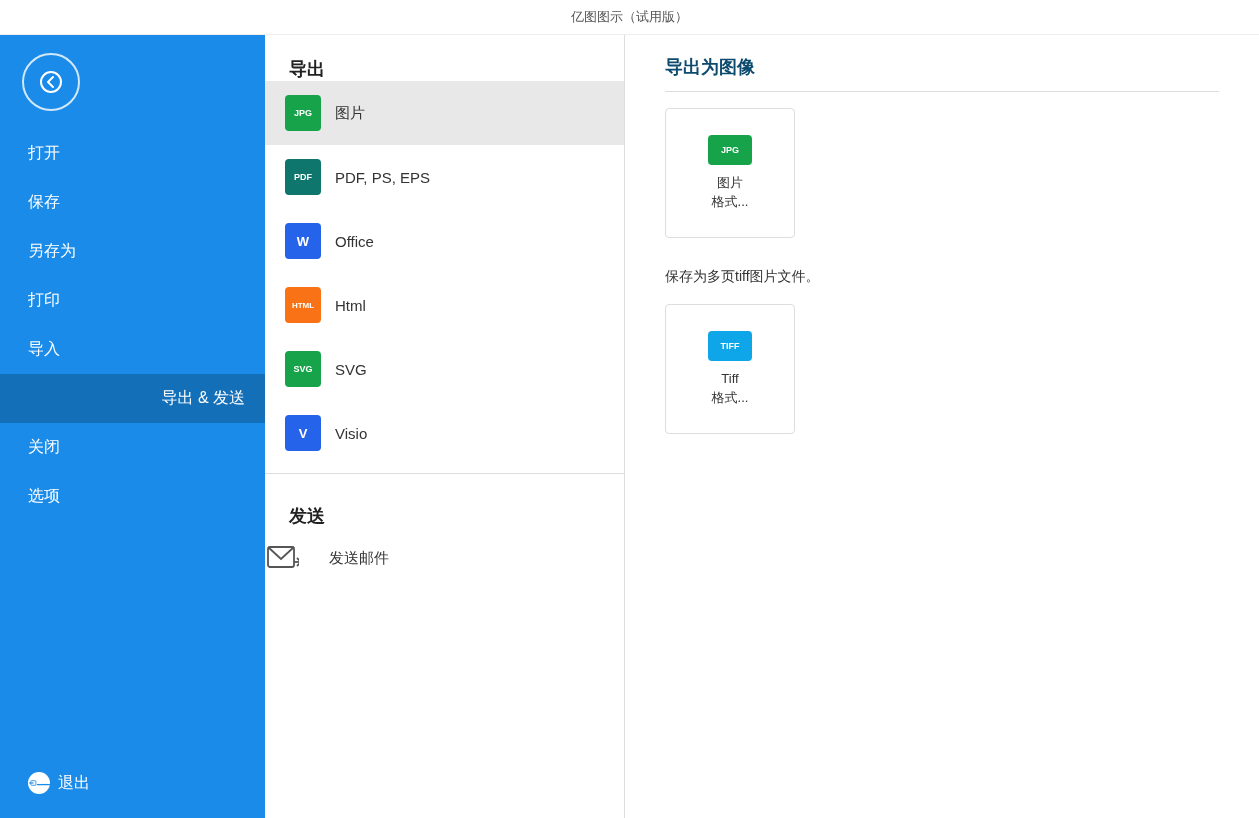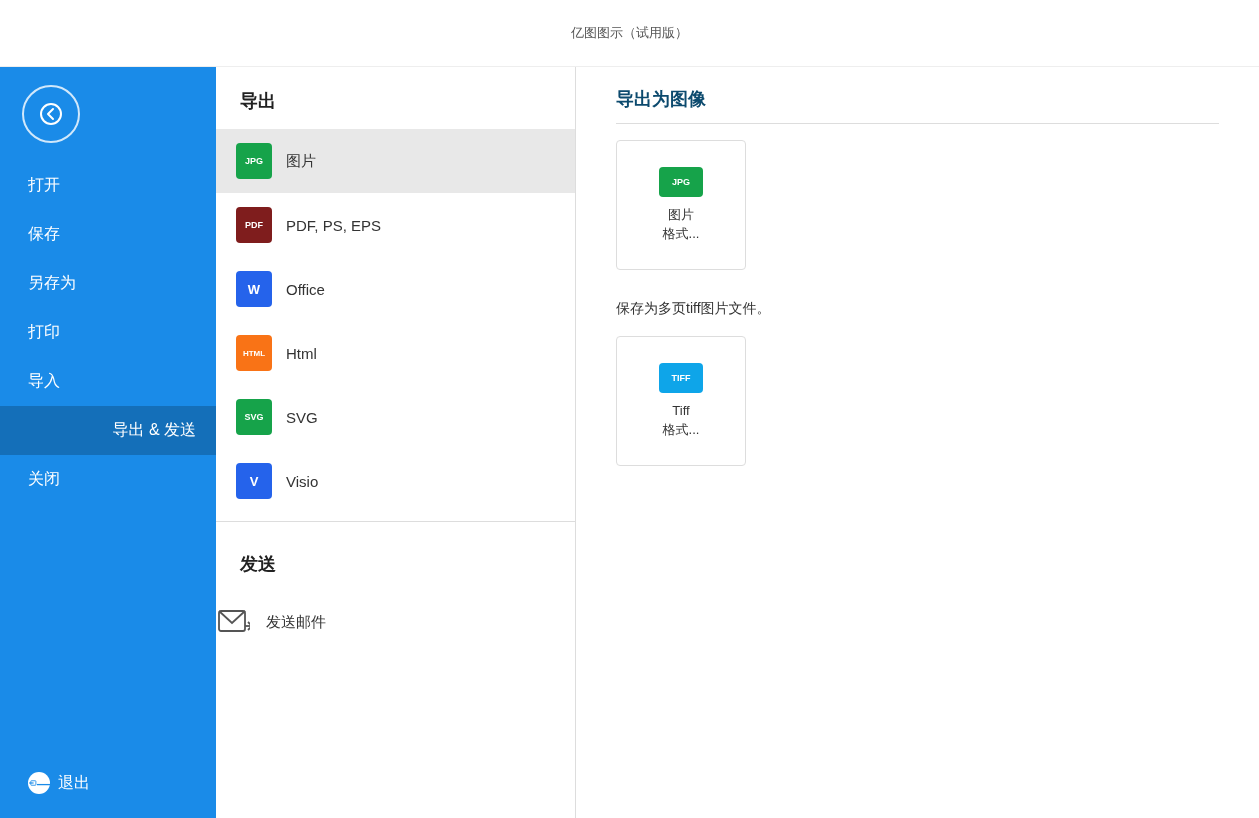--- a/index.html
+++ b/index.html
@@ -1,36 +1,36 @@
 <!DOCTYPE html>
 <html><head>
   <meta charset="utf-8">
   <style>
     * { margin: 0; padding: 0; box-sizing: border-box; }
     body { font-family: "Microsoft YaHei", "SimHei", sans-serif; display: flex; flex-direction: column; width: 1259px; height: 818px; overflow: hidden; background: #fff; }
 
     .title-bar {
       text-align: center;
-      padding: 24px 0;
+      padding: 8px 0;
       font-size: 13px;
       color: #555;
       border-bottom: 1px solid #eee;
       background: #fff;
       flex-shrink: 0;
     }
 
     .main-content {
       display: flex;
       flex: 1;
       overflow: hidden;
     }
 
     
     .sidebar {
-      width: 216px;
+      width: 265px;
       background: #1a8be8;
       display: flex;
       flex-direction: column;
       flex-shrink: 0;
     }
 
     .sidebar-back-btn {
       width: 58px;
       height: 58px;
       border-radius: 50%;
@@ -87,21 +87,21 @@
     .middle-panel {
       width: 360px;
       border-right: 1px solid #ddd;
       overflow-y: auto;
       flex-shrink: 0;
     }
 
     .section-title {
       font-size: 18px;
       font-weight: bold;
-      padding: 22px 24px 16px;
+      padding: 22px 24px 0;
       color: #222;
     }
 
     .menu-item {
       display: flex;
       align-items: center;
       gap: 14px;
       padding: 14px 20px;
       cursor: pointer;
       font-size: 15px;
@@ -119,21 +119,21 @@
       display: flex;
       align-items: center;
       justify-content: center;
       font-size: 10px;
       font-weight: bold;
       flex-shrink: 0;
       color: white;
     }
 
     .icon-jpg { background: #16a34a; font-size: 9px; }
-    .icon-pdf { background: #7f1d1d; font-size: 9px; }
+    .icon-pdf { background: #0f766e; font-size: 9px; }
     .icon-word { background: #2563eb; font-size: 13px; }
     .icon-html { background: #f97316; font-size: 8px; }
     .icon-svg { background: #16a34a; font-size: 9px; }
     .icon-visio { background: #2563eb; font-size: 13px; }
 
     .divider {
       height: 1px;
       background: #ddd;
       margin: 8px 0;
     }
@@ -203,21 +203,21 @@
     .card-label {
       font-size: 13px;
       color: #333;
       text-align: center;
       line-height: 1.5;
     }
 
     .send-item {
       display: flex;
       align-items: center;
-      gap: 14px;
+      gap: 28px;
       padding: 12px 0;
       cursor: pointer;
       font-size: 15px;
       color: #333;
     }
 
     .email-icon {
       width: 36px;
       height: 36px;
       display: flex;
@@ -255,20 +255,23 @@
       <span>打印</span>
     </div>
     <div class="sidebar-item">
       <span>导入</span>
     </div>
     <div class="sidebar-item active">
       <span>导出 &amp; 发送</span>
     </div>
     <div class="sidebar-item">
       <span>关闭</span>
+    </div>
+    <div class="sidebar-item">
+      <span>选项</span>
     </div>
     <div class="sidebar-item-exit">
       <div class="exit-icon">
         <svg width="16" height="16" viewBox="0 0 16 16">
           <rect x="2" y="7" width="8" height="2" fill="#1a8be8"></rect>
           <rect x="5" y="4" width="9" height="8" rx="1" fill="none" stroke="#1a8be8" stroke-width="1.5"></rect>
         </svg>
         <span style="font-size:13px; color:#1a8be8; font-weight:bold;">—</span>
       </div>
       <span>退出</span>

